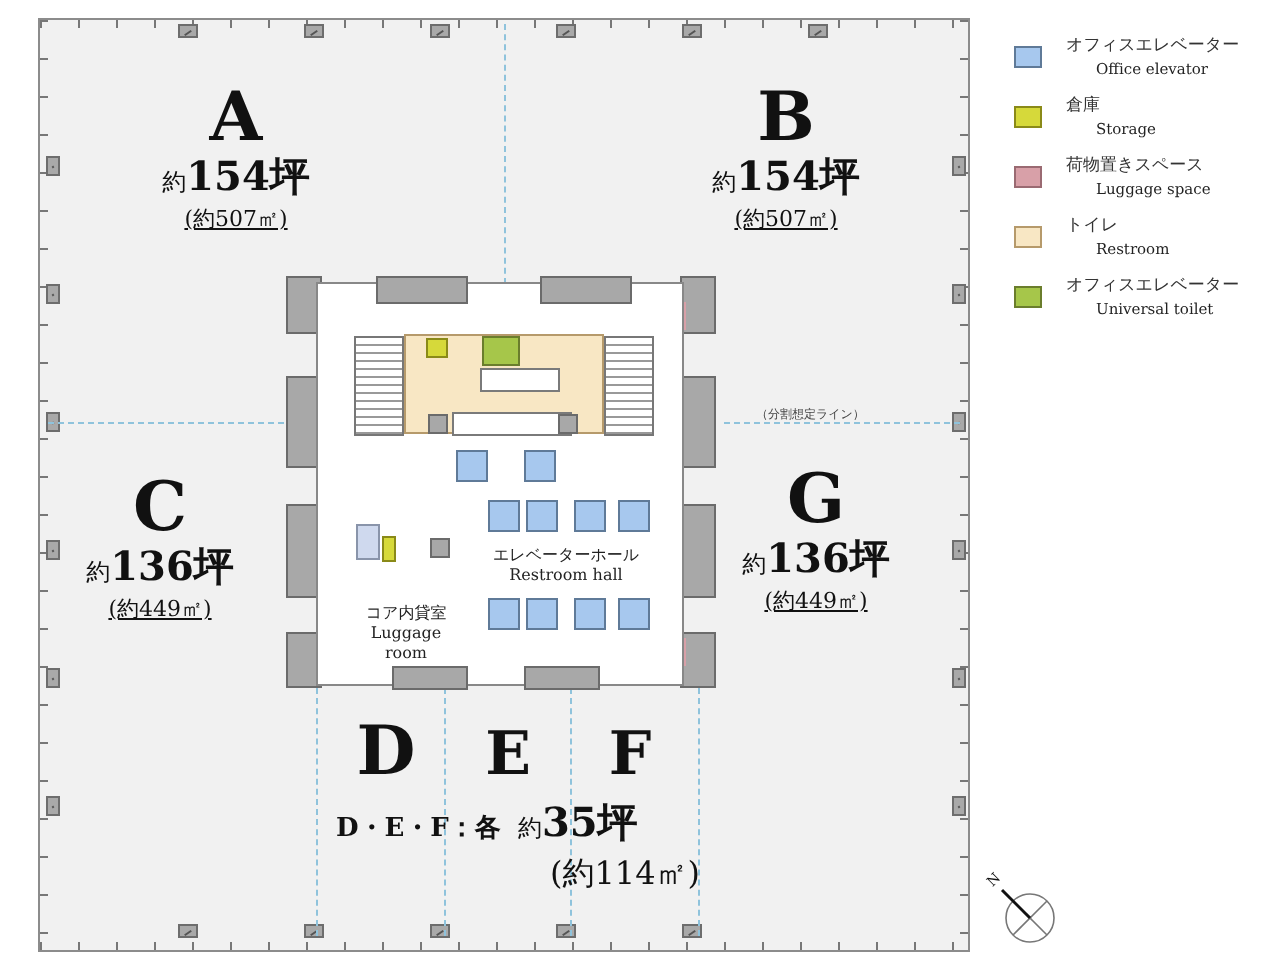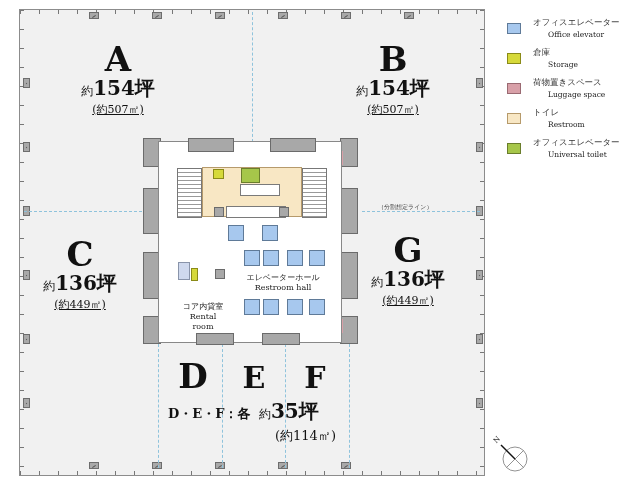--- a/index.html
+++ b/index.html
@@ -113,21 +113,21 @@
 <div class="zone" style="left:236px;top:361px;width:36px">
   <div class="letter" style="font-size:30px">E</div>
 </div>
 <div class="zone" style="left:297px;top:361px;width:36px">
   <div class="letter" style="font-size:30px">F</div>
 </div>
 <div class="def-line" style="left:168px;top:399px;font-size:13px;line-height:24px">
   <span>D・E・F：各</span>
   <span style="font-size:12px;font-weight:normal;margin-left:4px">約</span><span style="font-size:20px">35坪</span>
 </div>
-<div class="sqm" style="position:absolute;left:275px;top:427px;font-size:13px">(約114㎡)</div>
+<div class="sqm" style="position:absolute;left:275px;top:427px;font-size:16px">(約114㎡)</div>
 
 <div class="block gray" style="left:143px;top:138px;width:18px;height:29px"></div>
 <div class="block gray" style="left:143px;top:188px;width:18px;height:46px"></div>
 <div class="block gray" style="left:143px;top:252px;width:18px;height:47px"></div>
 <div class="block gray" style="left:143px;top:316px;width:18px;height:28px"></div>
 <div class="block gray" style="left:340px;top:138px;width:18px;height:29px"></div>
 <div class="block gray" style="left:340px;top:188px;width:18px;height:46px"></div>
 <div class="block gray" style="left:340px;top:252px;width:18px;height:47px"></div>
 <div class="block gray" style="left:340px;top:316px;width:18px;height:28px"></div>
 <div class="block lug" style="left:160px;top:151px;width:2px;height:14px"></div>
@@ -166,21 +166,21 @@
 <div class="block kit" style="left:178px;top:262px;width:12px;height:18px"></div>
 <div class="block stor" style="left:191px;top:268px;width:7px;height:13px"></div>
 <div class="block gray" style="left:215px;top:269px;width:10px;height:10px"></div>
 
 <div class="core-label" style="left:228px;top:273px;width:110px">
   <div class="jp">エレベーターホール</div>
   <div>Restroom hall</div>
 </div>
 <div class="core-label" style="left:178px;top:302px;width:50px">
   <div class="jp">コア内貸室</div>
-  <div>Rental room</div>
+  <div>Luggage room</div>
 </div>
 
 <div class="legend">
   <div class="legend-item">
     <div class="swatch" style="background:#a7c8ee;border:1px solid #5f7a98"></div>
     <div class="legend-jp">オフィスエレベーター</div>
     <div class="legend-en">Office elevator</div>
   </div>
   <div class="legend-item">
     <div class="swatch" style="background:#d6d93a;border:1px solid #8a8a18"></div>

